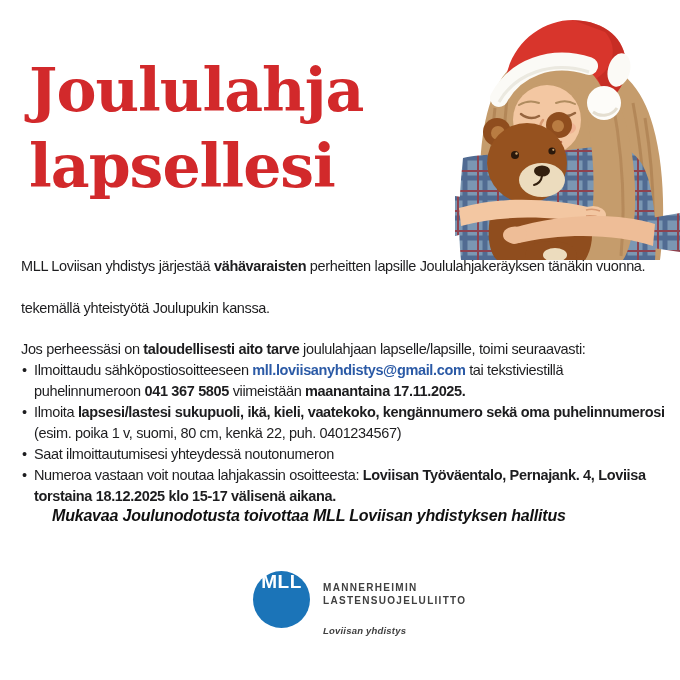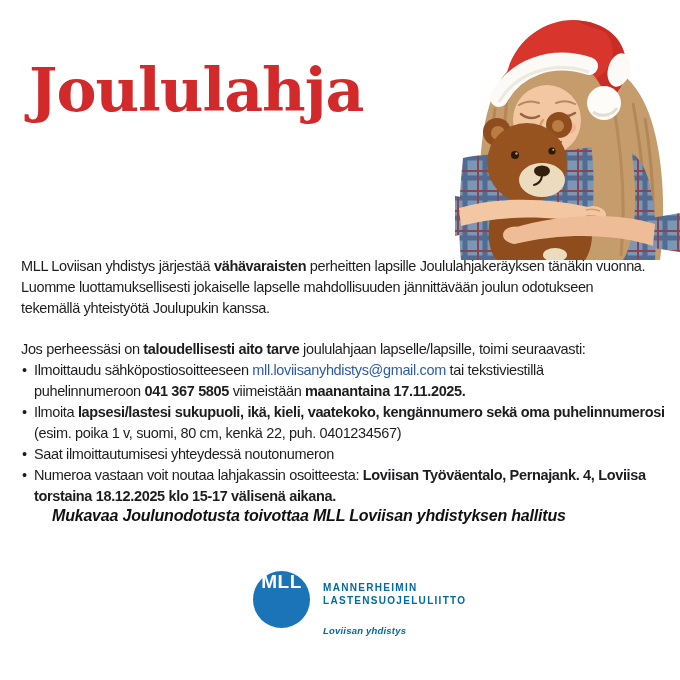--- a/index.html
+++ b/index.html
@@ -18,46 +18,47 @@
     position:absolute;left:29px;top:52px;
     font-family:"DejaVu Serif",serif;font-weight:800;
     color:var(--title-red);font-size:60px;line-height:76px;letter-spacing:-1px;
   }
   .photo{position:absolute;left:455px;top:8px;width:225px;height:252px;}
   .body-block{
     position:absolute;left:21px;top:256px;width:660px;
     font-size:14.5px;line-height:21px;letter-spacing:-0.35px;
   }
   .b{font-weight:bold;}
-  .link{color:var(--link-blue);font-weight:normal;}
+  .link{color:var(--link-blue);font-weight:bold;}
   .para{margin:0;}
   .action-intro{margin-top:20px;}
   .bullet{position:relative;padding-left:13px;}
   .bullet::before{content:"\2022";position:absolute;left:1px;top:0;}
   .signoff{
     position:absolute;left:52px;top:507px;width:560px;
     font-size:16px;font-style:italic;color:#111;letter-spacing:-0.2px;font-weight:bold;
   }
   .logo{position:absolute;left:253px;top:571px;display:flex;gap:13px;align-items:flex-start;}
   .logo-circle{
     width:57px;height:57px;border-radius:50%;background:var(--logo-blue);
     color:#fff;display:flex;align-items:flex-start;justify-content:center;
     font-weight:bold;font-size:19px;letter-spacing:0.5px;
   }
-  .logo-text{padding-top:10px;color:#0369a1;}
+  .logo-text{padding-top:10px;color:#404040;}
   .org-line{font-size:10px;font-weight:bold;letter-spacing:1.3px;line-height:13px;}
   .org-sub{font-size:9.5px;font-weight:bold;font-style:italic;margin-top:18px;letter-spacing:0.2px;}
 </style>
 </head>
 <body>
 
 <div class="page">
 
   <div class="title">
     <div>Joululahja</div>
+    <div>lapsellesi</div>
   </div>
 
   <svg class="photo" viewBox="0 0 225 252" aria-hidden="true">
     <defs>
       <pattern id="plaid" width="20" height="20" patternUnits="userSpaceOnUse">
         <rect width="20" height="20" fill="#7b97b3"></rect>
         <path d="M0,10 H20 M10,0 V20" stroke="#46608a" stroke-width="5" opacity="0.8"></path>
         <path d="M0,3 H20 M3,0 V20" stroke="#8e4350" stroke-width="2"></path>
       </pattern>
     </defs>
@@ -124,21 +125,21 @@
       <ellipse cx="60" cy="227" rx="12" ry="8.5" fill="#eebd97"></ellipse>
     </g>
 
     <g>
       <ellipse cx="96" cy="247" rx="26" ry="14" fill="#8f4d1e"></ellipse>
       <ellipse cx="100" cy="247" rx="12" ry="7" fill="#ecdcbe"></ellipse>
     </g>
   </svg>
 
   <div class="body-block">
-    <p class="para"><span>MLL Loviisan yhdistys järjestää </span><span class="b">vähävaraisten</span><span> perheitten lapsille Joululahjakeräyksen tänäkin vuonna.</span><br><span>Luomme luottamuksellisesti jokaiselle lapselle mahdollisuuden jännittävään joulun odotukseen</span><br><span>tekemällä yhteistyötä Joulupukin kanssa.</span></p>
+    <p class="para"><span>MLL Loviisan yhdistys järjestää </span><span class="b">vähävaraisten</span><span> perheitten lapsille Joululahjakeräyksen tänäkin vuonna.</span><br><br><span>tekemällä yhteistyötä Joulupukin kanssa.</span></p>
     <p class="para action-intro"><span>Jos perheessäsi on </span><span class="b">taloudellisesti aito tarve</span><span> joululahjaan lapselle/lapsille, toimi seuraavasti:</span></p>
     <div>
       <div class="bullet"><span>Ilmoittaudu sähköpostiosoitteeseen </span><span class="b link">mll.loviisanyhdistys@gmail.com</span><span> tai tekstiviestillä</span><br><span>puhelinnumeroon </span><span class="b">041 367 5805</span><span> viimeistään </span><span class="b">maanantaina 17.11.2025.</span></div>
       <div class="bullet"><span>Ilmoita </span><span class="b">lapsesi/lastesi sukupuoli, ikä, kieli, vaatekoko, kengännumero sekä oma puhelinnumerosi</span><br><span>(esim. poika 1 v, suomi, 80 cm, kenkä 22, puh. 0401234567)</span></div>
       <div class="bullet"><span>Saat ilmoittautumisesi yhteydessä noutonumeron</span></div>
       <div class="bullet"><span>Numeroa vastaan voit noutaa lahjakassin osoitteesta: </span><span class="b">Loviisan Työväentalo, Pernajank. 4, Loviisa</span><br><span class="b">torstaina 18.12.2025 klo 15-17 välisenä aikana.</span></div>
     </div>
   </div>
 
   <div class="signoff">Mukavaa Joulunodotusta toivottaa MLL Loviisan yhdistyksen hallitus</div>

